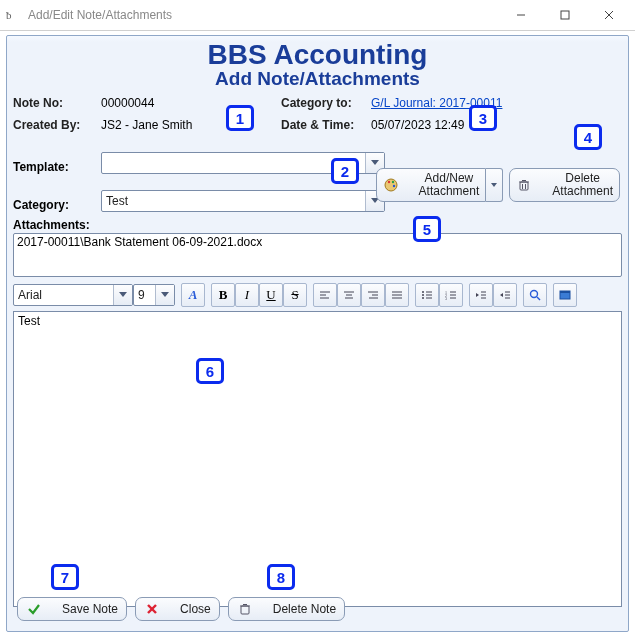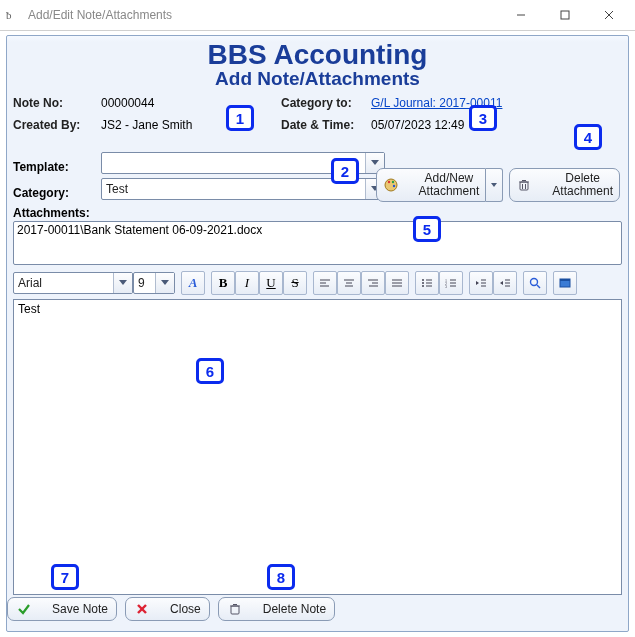--- a/index.html
+++ b/index.html
@@ -155,21 +155,21 @@
     border:1px solid #7a8ca8;
     background:#fff;
     height:296px;
     padding:2px 4px;
     box-sizing:border-box;
     font-family:Arial,sans-serif;
     font-size:12px;
   }
   .dlgbuttons {
     position:absolute;
-    left:0; bottom:10px;
+    left:10px; bottom:10px;
     display:flex; gap:8px;
   }
   .num-badge {
     position:absolute;
     border:3px solid #0b2bee;
     color:#0b2bee;
     font-weight:bold;
     font-size:15px;
     border-radius:5px;
     background:#fff;
@@ -231,21 +231,21 @@
       <div class="lbl">Template:</div>
       <div class="combo" style="width:284px">
         <div class="txt"></div>
         <div class="dd">
             <svg width="8" height="6">
               <polygon points="0,0 8,0 4,5" fill="#4a5a78"></polygon>
             </svg>
           </div>
       </div>
     </div>
-    <div class="formrow" style="margin-top:4px">
+    <div class="formrow" style="margin-top:16px">
       <div class="lbl">Category:</div>
       <div class="combo" style="width:284px">
         <div class="txt">Test</div>
         <div class="dd">
             <svg width="8" height="6">
               <polygon points="0,0 8,0 4,5" fill="#4a5a78"></polygon>
             </svg>
           </div>
       </div>
     </div>

